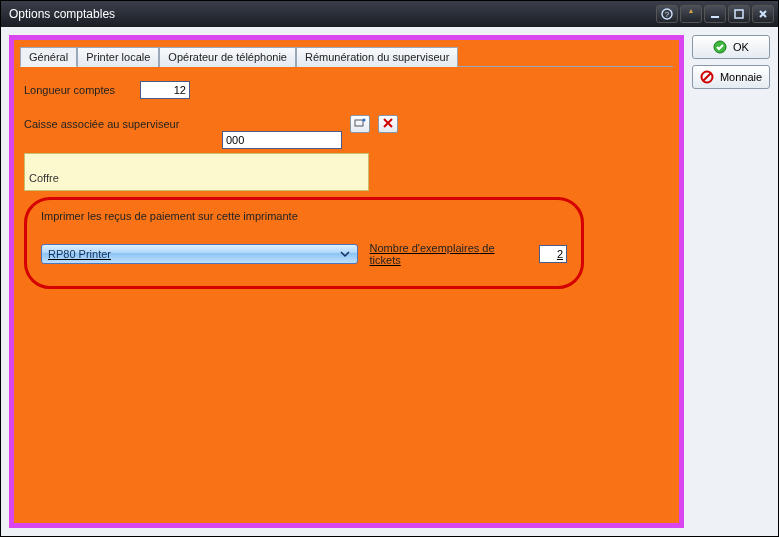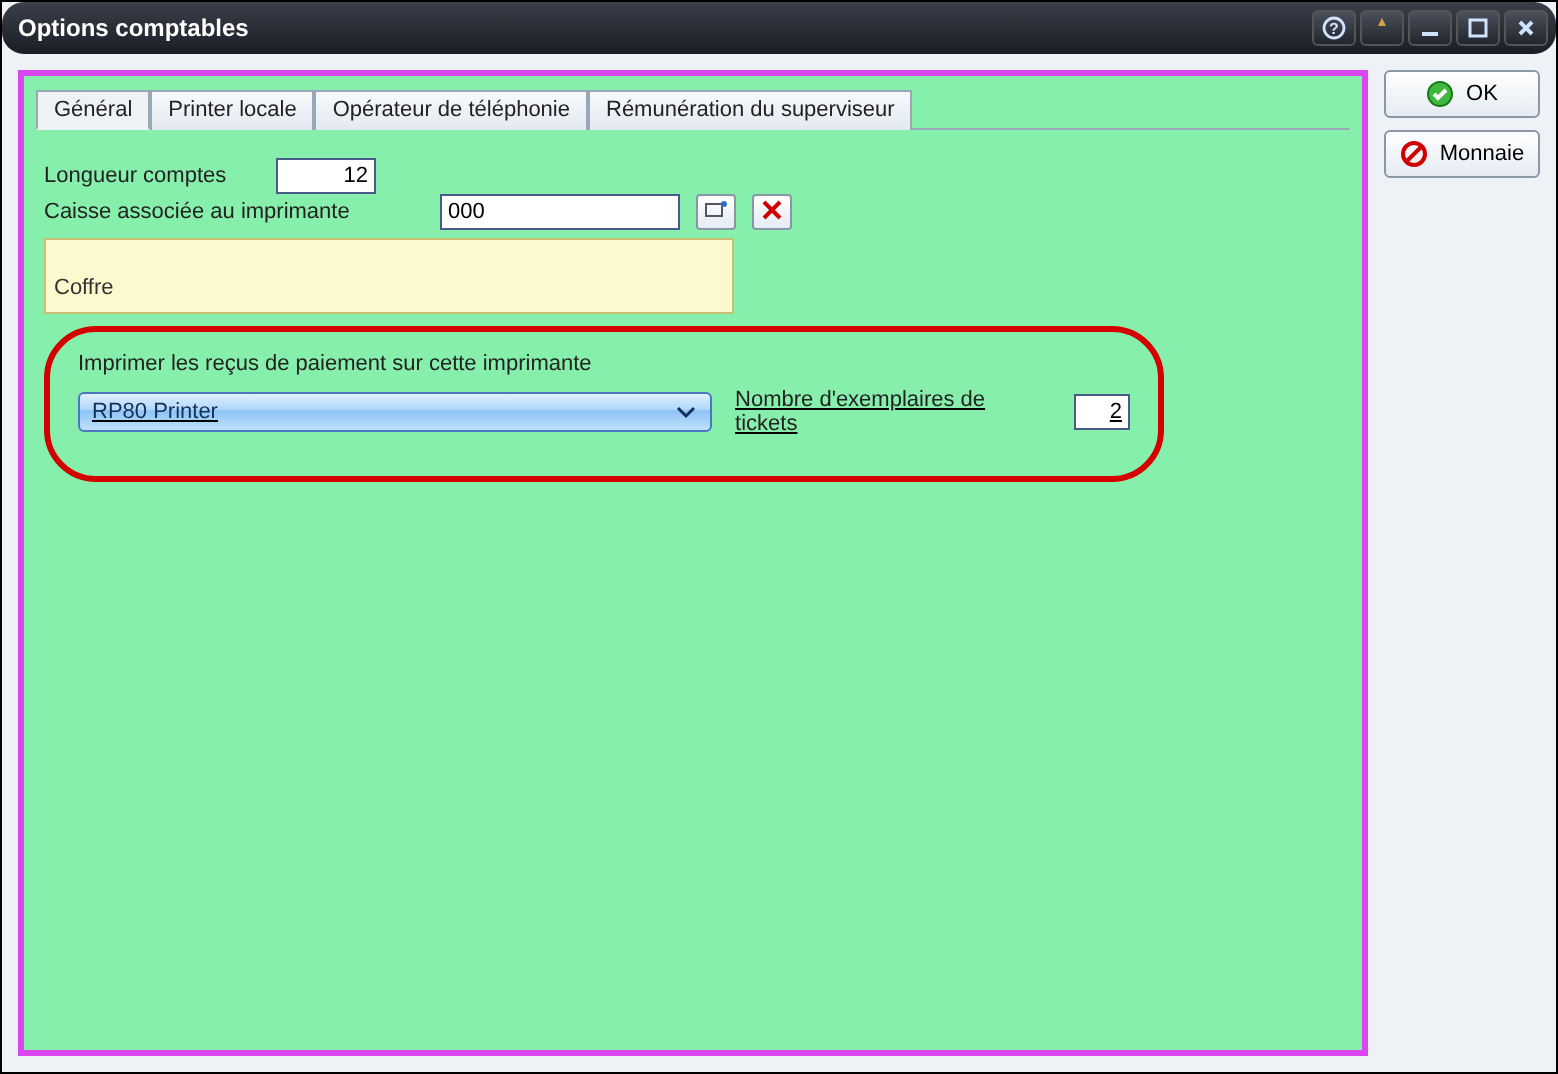--- a/index.html
+++ b/index.html
@@ -18,44 +18,43 @@
     flex-direction: column;
   }
   .titlebar {
     height: 26px;
     background: linear-gradient(to bottom, #3a3f4a 0%, #1a1d24 100%);
     color: #fff;
     display: flex;
     align-items: center;
     padding: 0 4px 0 8px;
     font-size: 12px;
-    font-weight: bold;
-    border-radius: 11px;
+    font-weight: normal;
   }
   .titlebar .title { flex: 1; }
   .titlebar .ctrl {
     width: 22px; height: 18px;
     margin-left: 2px;
     display: flex; align-items: center; justify-content: center;
     border: 1px solid #555;
     border-radius: 3px;
     background: linear-gradient(to bottom,#4a4f5a,#22252c);
     cursor: pointer;
   }
   .titlebar .ctrl svg { display:block; }
   .body {
     flex: 1;
     padding: 8px;
     display: flex;
     gap: 8px;
   }
   .main {
     flex: 1;
-    border: 3px solid #d946ef;
-    background: #86efac;
+    border: 5px solid #d946ef;
+    background: #f97316;
     position: relative;
   }
   .side {
     width: 78px;
     display: flex;
     flex-direction: column;
     gap: 6px;
     text-align: right;
   }
   .btn {
@@ -208,22 +207,22 @@
       <div class="tabline"></div>
 
       <div class="content">
 
         <div class="row">
           <label class="fld" style="width:108px">Longueur comptes</label>
           <input class="num" style="width: 50px;" value="12">
         </div>
 
         <div class="row" style="margin-bottom:4px">
-          <label class="fld" style="width:190px">Caisse associée au imprimante</label>
-          <input class="txt" style="width: 120px;" value="000">
+          <label class="fld" style="width:190px">Caisse associée au superviseur</label>
+          <input class="txt" style="width: 120px; margin-top: 32px;" value="000">
           <div class="iconbtn">
             <span>
               <svg width="12" height="12" viewBox="0 0 12 12">
                   <rect x="1" y="3" width="8" height="6" fill="none" stroke="#556" stroke-width="1"></rect>
                   <circle cx="10" cy="3" r="1.5" fill="#2a70c8"></circle>
                 </svg>
             </span>
           </div>
           <div class="iconbtn">
             <span class="attn-red">
@@ -232,21 +231,21 @@
                 </svg>
             </span>
           </div>
         </div>
 
         <div class="yellowbox">
           <span>Coffre</span>
         </div>
 
         <div class="highlight-group">
-          <div style="margin-bottom:6px">
+          <div style="margin-bottom:20px">
             <label class="fld">Imprimer les reçus de paiement sur cette imprimante</label>
           </div>
           <div style="display:flex; align-items:center; gap:12px;text-decoration:underline;">
             <div class="combo">
               <span class="label">RP80 Printer</span>
               <span class="arrow">
                 <svg width="10" height="10" viewBox="0 0 10 10">
                     <path d="M1 3 L5 7 L9 3" fill="none" stroke="#14305a" stroke-width="1.5"></path>
                   </svg>
               </span>

